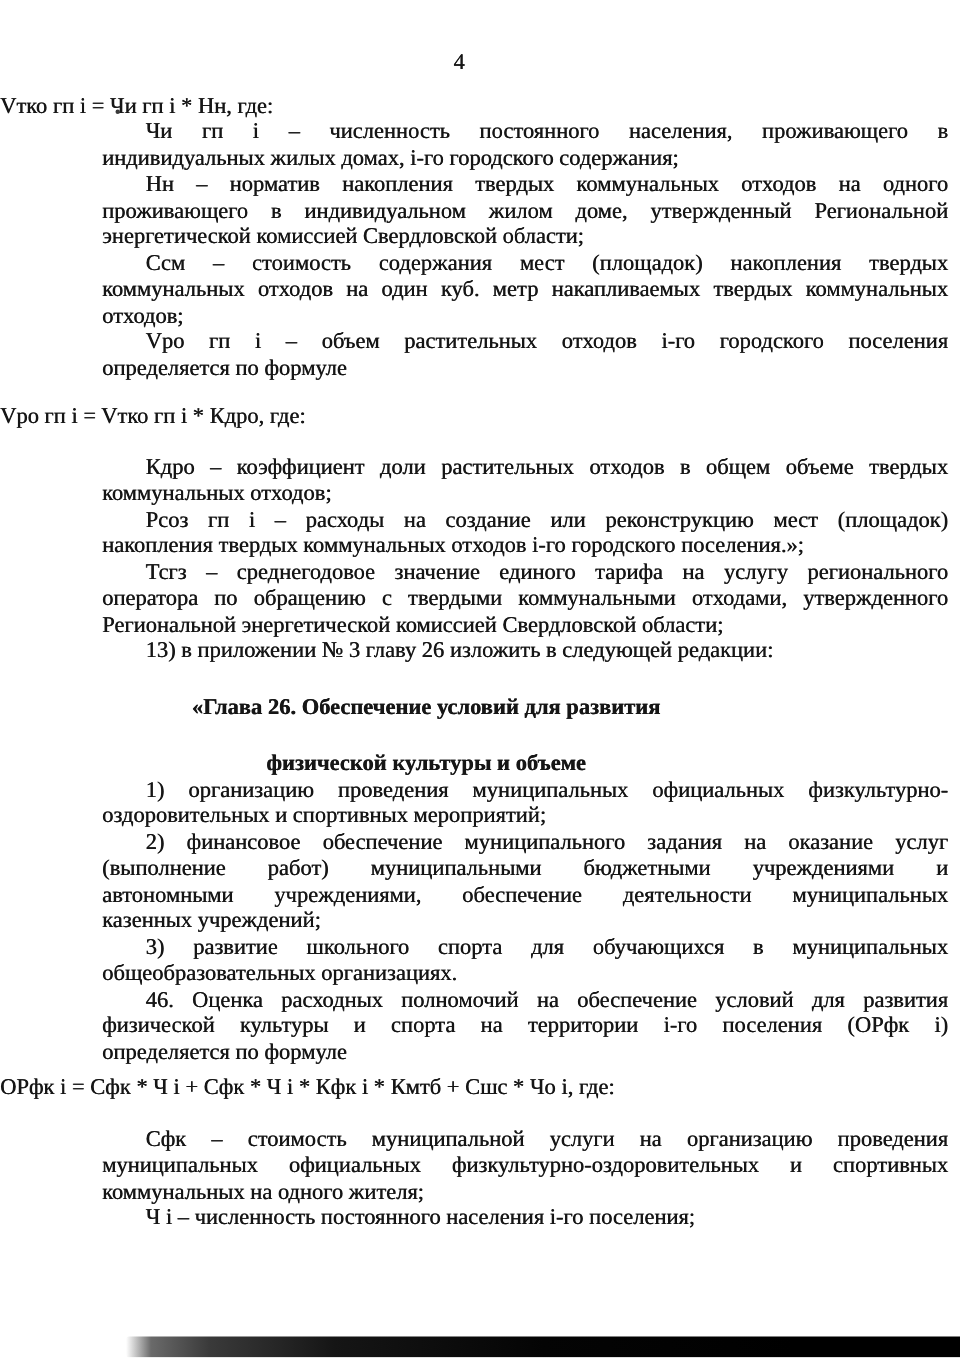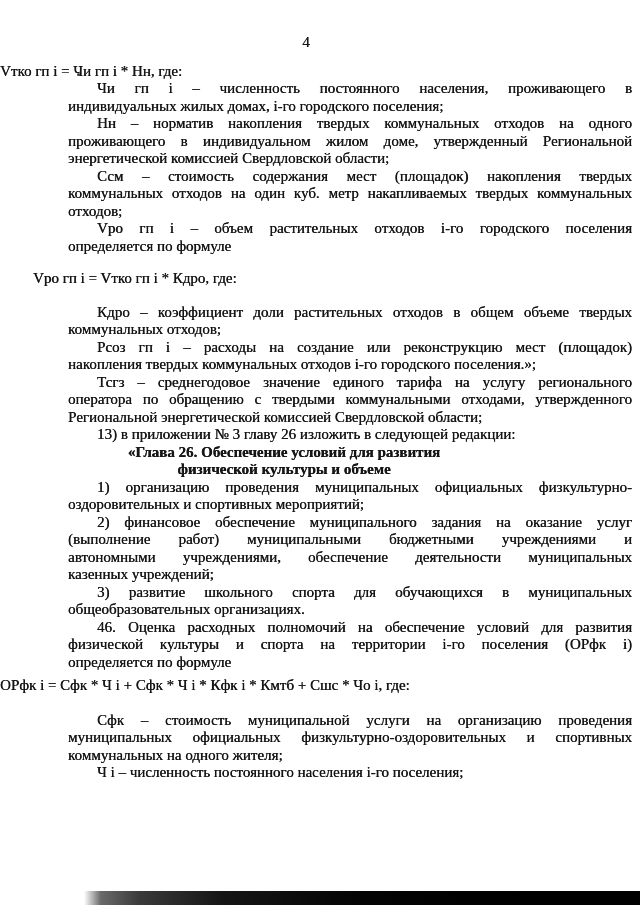--- a/index.html
+++ b/index.html
@@ -22,26 +22,26 @@
   .blk{margin:0;}
   .ln,.hln,.formula,.pagenum{
     font-size:15px;
     line-height:17.5px;
     white-space:nowrap;
   }
   .para .ln{white-space:normal;}
   .jl{text-align:justify;text-align-last:justify;}
   .last{text-align:left;}
   .first{text-indent:29px;}
-  .hln{font-weight:bold;text-align:center;white-space:normal;}
+  .hln{font-weight:bold;text-align:center;white-space:normal;margin-top:20px;}
   .heading{margin-left:-68px;width:568px;}
   .formula{}
   .pagenum{margin-left:-68px;width:612px;text-align:center;margin-top:34px;}
   #f1{margin-left:-68px;width:564px;margin-top:11px;}
-  #f2{margin-left:-68px;width:560px;margin-top:15px;margin-bottom:16px;padding-left:33px;}
+  #f2{margin-left:-68px;width:560px;margin-top:15px;margin-bottom:16px;}
   #f3{margin-left:-68px;width:654px;margin-top:6px;margin-bottom:17px;}
   #p1{}
   #p9{margin-top:8px;}
   .stray-dot{
     position:absolute;left:77px;top:73px;width:3px;height:3px;
     background:#3a3a3a;border-radius:50%;
   }
   .scan-bar{
     position:absolute;left:84px;right:0;top:891px;height:14px;
     background:linear-gradient(90deg,
@@ -52,21 +52,21 @@
 </style>
 </head>
 <body>
 
 <div class="page">
   <div class="flow" id="flow">
       <div id="pn" class="blk pagenum">4</div>
       <div id="f1" class="blk formula">Vтко гп i = Чи гп i * Нн, где:</div>
       <div id="p1" class="blk para">
         <div class="ln jl first">Чи гп i – численность постоянного населения, проживающего в</div>
-        <div class="ln last">индивидуальных жилых домах, i-го городского поселения;</div>
+        <div class="ln last">индивидуальных жилых домах, i-го городского содержания;</div>
       </div>
       <div id="p2" class="blk para">
         <div class="ln jl first">Нн – норматив накопления твердых коммунальных отходов на одного</div>
         <div class="ln jl">проживающего в индивидуальном жилом доме, утвержденный Региональной</div>
         <div class="ln last">энергетической комиссией Свердловской области;</div>
       </div>
       <div id="p3" class="blk para">
         <div class="ln jl first">Ссм – стоимость содержания мест (площадок) накопления твердых</div>
         <div class="ln jl">коммунальных отходов на один куб. метр накапливаемых твердых коммунальных</div>
         <div class="ln last">отходов;</div>

